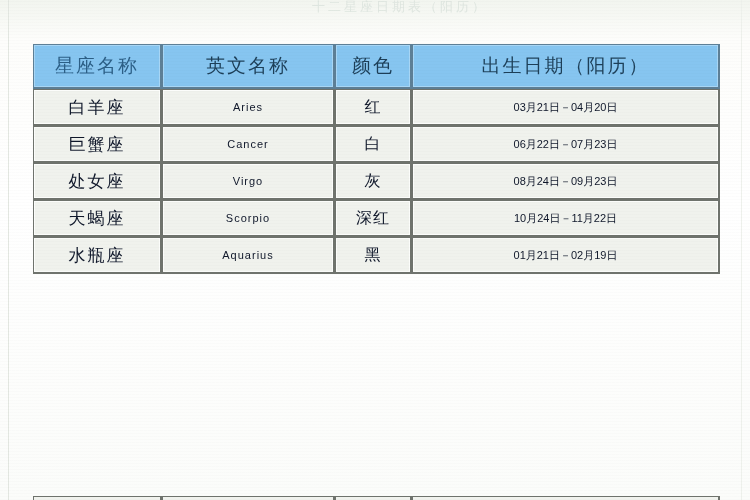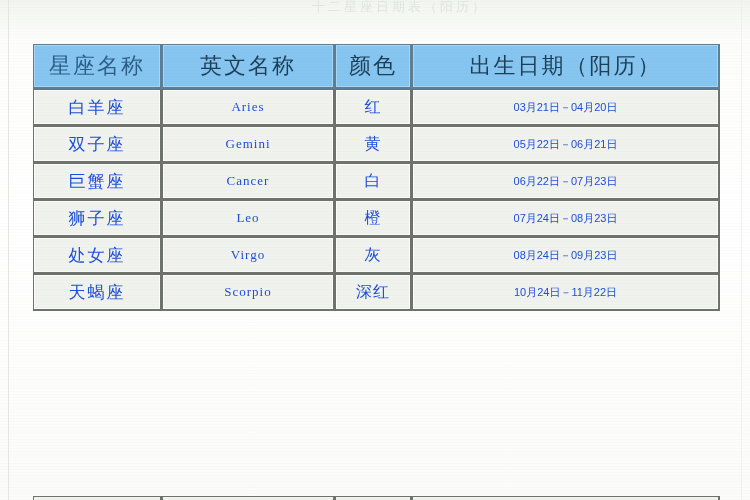--- a/index.html
+++ b/index.html
@@ -95,47 +95,47 @@
   table.zodiac th,
   table.zodiac td {
     height: 34px;
     padding: 0 2px;
     text-align: center;
     vertical-align: middle;
     border: 1px solid #6f736d;
     border-right-width: 2px;
     border-bottom-width: 2px;
     background: #f0f2ed;
-    color: #1d4ed8;
+    color: #0f172a;
     font-weight: normal;
     box-shadow: inset 0 0 0 1px #fcfdfb;
   }
 
   table.zodiac thead th {
     height: 42px;
     background: #86c5f0;
     border: 1px solid #5d7f96;
     border-right-width: 2px;
     border-bottom-width: 2px;
     box-shadow: inset 0 0 0 1px #a8d6f5;
-    font-size: 22px;
+    font-size: 19px;
     letter-spacing: 2px;
     color: #1d3f58;
   }
   table.zodiac thead th.h-name {
     color: #2c5f86;
   }
 
   td.cn {
     font-size: 17px;
     letter-spacing: 2px;
   }
   td.en {
-    font-family: Liberation Serif, serif;
-    font-size: 13px;
+    font-family: Liberation Sans, sans-serif;
+    font-size: 11px;
     letter-spacing: 1px;
   }
   td.color {
     font-size: 16px;
     letter-spacing: 1px;
   }
   td.date {
     font-size: 11px;
     letter-spacing: 0px;
   }
@@ -203,48 +203,42 @@
         </tr>
       </thead>
       <tbody>
         <tr>
           <td class="cn">白羊座</td>
           <td class="en">Aries</td>
           <td class="color">红</td>
           <td class="date">03月21日－04月20日</td>
         </tr>
         <tr>
-          <td class="cn">双子座</td>
-          <td class="en">Gemini</td>
-          <td class="color">黄</td>
-          <td class="date">05月22日－06月21日</td>
-        </tr>
-        <tr>
           <td class="cn">巨蟹座</td>
           <td class="en">Cancer</td>
           <td class="color">白</td>
           <td class="date">06月22日－07月23日</td>
         </tr>
         <tr>
-          <td class="cn">狮子座</td>
-          <td class="en">Leo</td>
-          <td class="color">橙</td>
-          <td class="date">07月24日－08月23日</td>
-        </tr>
-        <tr>
           <td class="cn">处女座</td>
           <td class="en">Virgo</td>
           <td class="color">灰</td>
           <td class="date">08月24日－09月23日</td>
         </tr>
         <tr>
           <td class="cn">天蝎座</td>
           <td class="en">Scorpio</td>
           <td class="color">深红</td>
           <td class="date">10月24日－11月22日</td>
+        </tr>
+        <tr>
+          <td class="cn">水瓶座</td>
+          <td class="en">Aquarius</td>
+          <td class="color">黑</td>
+          <td class="date">01月21日－02月19日</td>
         </tr>
       </tbody>
     </table>
   </div>
 
   <div class="clip-bottom">
     <div class="stub">
       <div class="sb1"></div>
       <div class="sb2"></div>
       <div class="sb3"></div>

